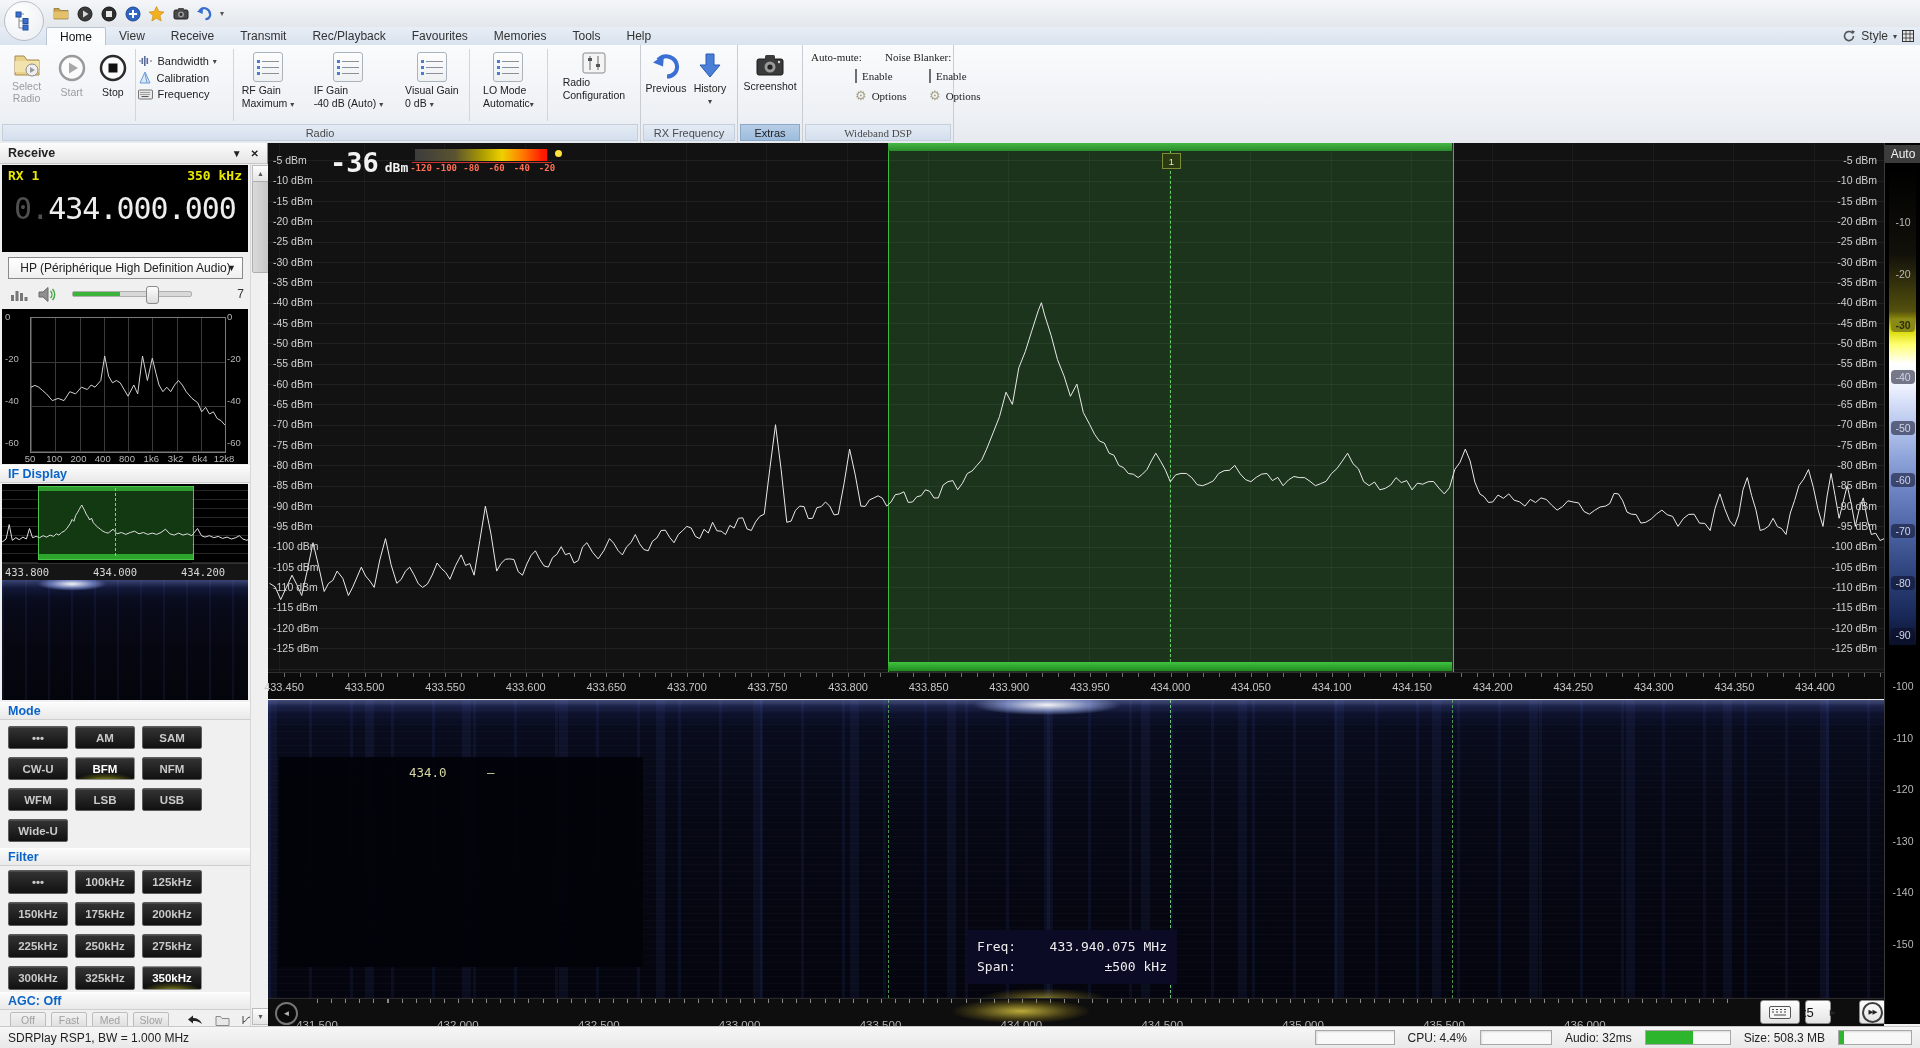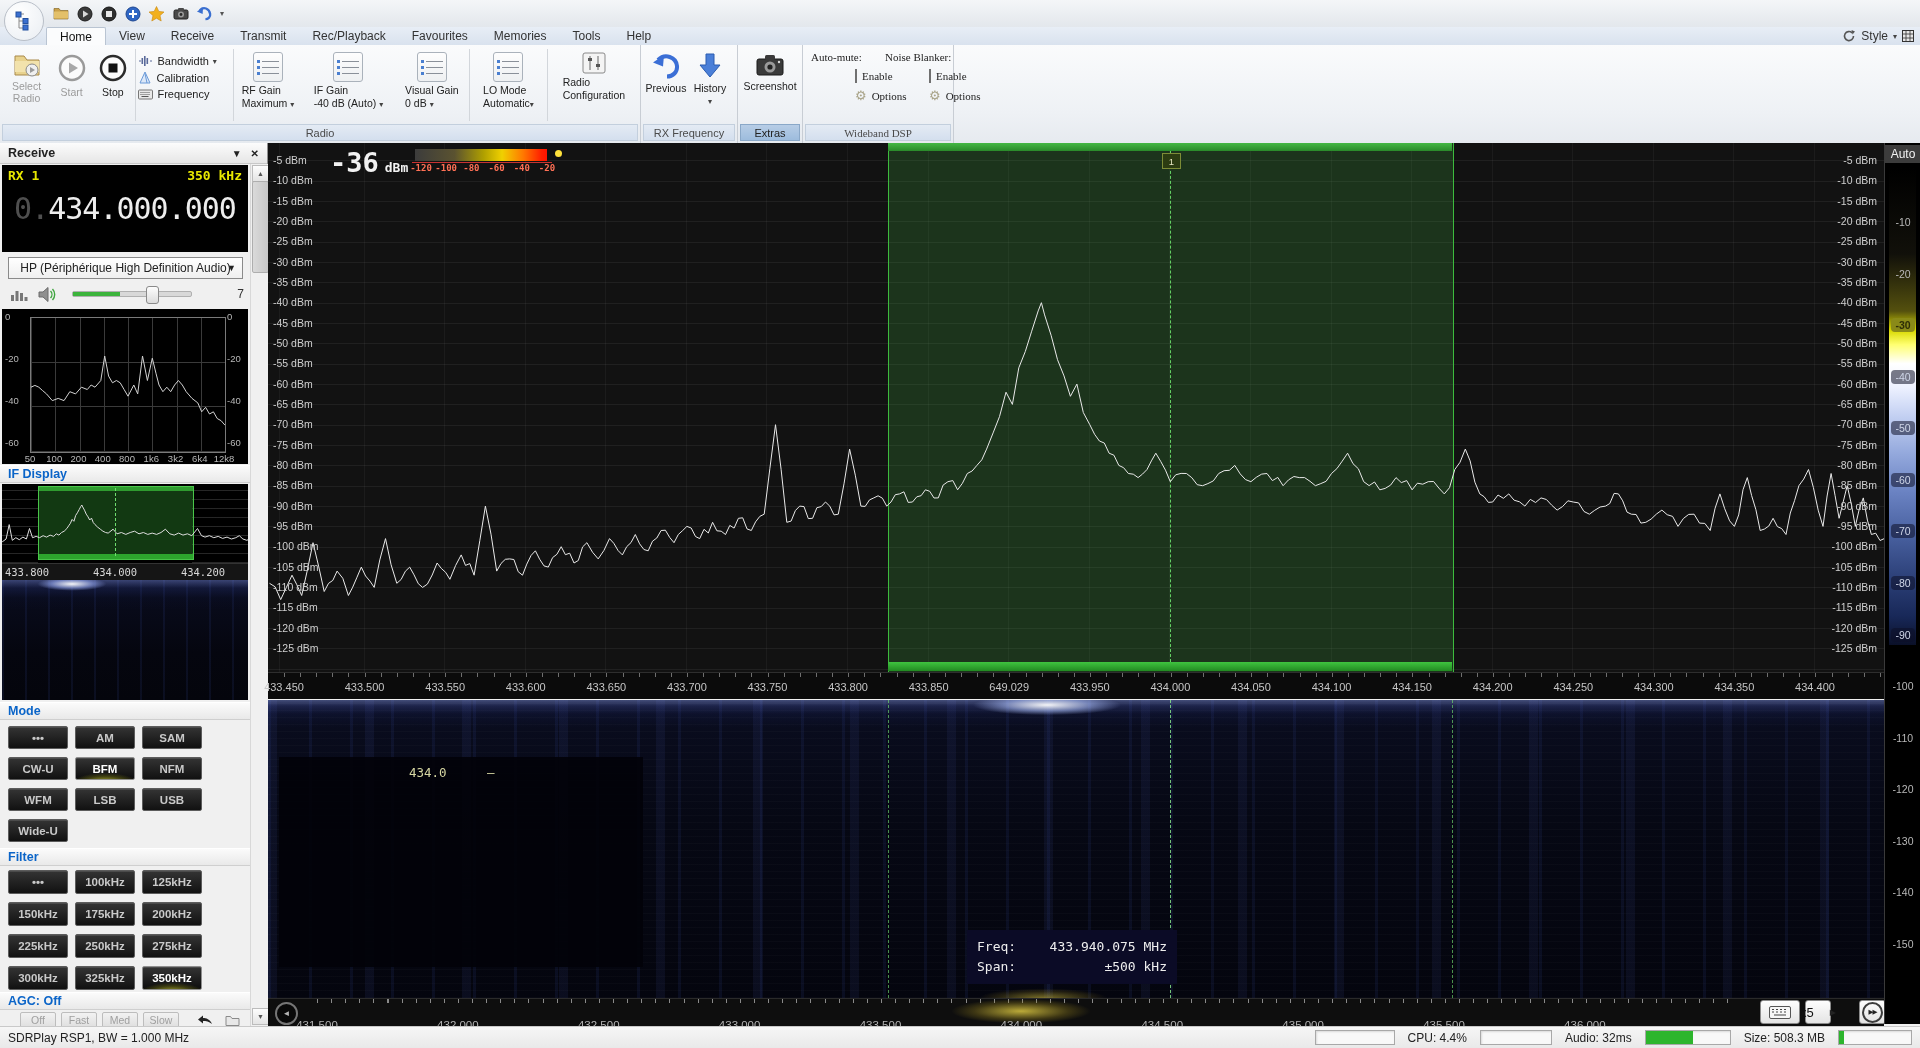--- a/index.html
+++ b/index.html
@@ -86,21 +86,21 @@
     radial-gradient(ellipse 46px 9px at 70px 4px,rgba(255,255,255,.95),rgba(160,180,255,.55) 45%,transparent 75%),
     linear-gradient(180deg,rgba(130,150,240,.40) 0px,rgba(60,80,180,.18) 8px,rgba(20,28,80,.08) 18px,transparent 30px),
     repeating-linear-gradient(90deg,rgba(50,70,150,.15) 0 2px,transparent 2px 23px),
     linear-gradient(180deg,#0a0d20,#05060f 60%,#04050c);}
 
   .btn-grid{position:absolute;left:8px;display:grid;grid-template-columns:repeat(3,60px);gap:8px 7px;}
   .dbtn{height:20px;background:linear-gradient(#343434,#111);border:1px solid #5c5c5c;border-radius:2px;color:#c9c9c9;font-size:11.5px;font-weight:bold;display:flex;align-items:center;justify-content:center;box-shadow:inset 0 1px rgba(255,255,255,.12);}
   .dbtn.selected{color:#fff;border-color:#8f8f8f;background:radial-gradient(ellipse 75% 70% at 50% 125%,rgba(228,228,60,.95),rgba(140,140,18,.35) 55%,rgba(0,0,0,0) 78%),linear-gradient(#343434,#0d0d0d);}
   #mode-grid .dbtn{height:21px;}
   #filter-grid .dbtn{height:22px;}
-  #agc-row{position:absolute;left:0;top:869px;width:250px;height:16px;display:flex;align-items:center;gap:10px;padding-left:20px;box-sizing:border-box;}
+  #agc-row{position:absolute;left:0;top:869px;width:250px;height:16px;display:flex;align-items:center;gap:10px;padding-left:10px;box-sizing:border-box;}
   .agcbtn{width:34px;height:15px;background:linear-gradient(#f2f2f2,#dedede);border:1px solid #bdbdbd;border-radius:2px;color:#9f9f9f;font-size:10.5px;display:flex;align-items:center;justify-content:center;}
   #agc-icons{display:flex;align-items:center;gap:12px;margin-left:8px;color:#333;}
 
   
   #lscroll{left:250px;top:164px;width:17px;height:862px;background:#f0f0f0;border-left:1px solid #d8d8d8;}
   .sbtn{position:absolute;left:1px;width:15px;height:15px;background:linear-gradient(#fdfdfd,#e4e4e4);border:1px solid #bcbcbc;color:#555;font-size:7px;display:flex;align-items:center;justify-content:center;}
   #lthumb{position:absolute;left:1px;top:17px;width:15px;height:90px;background:linear-gradient(90deg,#dadada,#c6c6c6);border:1px solid #aeaeae;border-radius:2px;}
 
   
   #spectrum{left:268px;top:143px;width:1616px;height:529px;background:#121212;overflow:hidden;
@@ -828,21 +828,21 @@
         <div class="t">
           <span>433.750</span>
         </div>
         <div class="t">
           <span>433.800</span>
         </div>
         <div class="t">
           <span>433.850</span>
         </div>
         <div class="t">
-          <span>649.029</span>
+          <span>433.900</span>
         </div>
         <div class="t">
           <span>433.950</span>
         </div>
         <div class="t">
           <span>434.000</span>
         </div>
         <div class="t">
           <span>434.050</span>
         </div>

